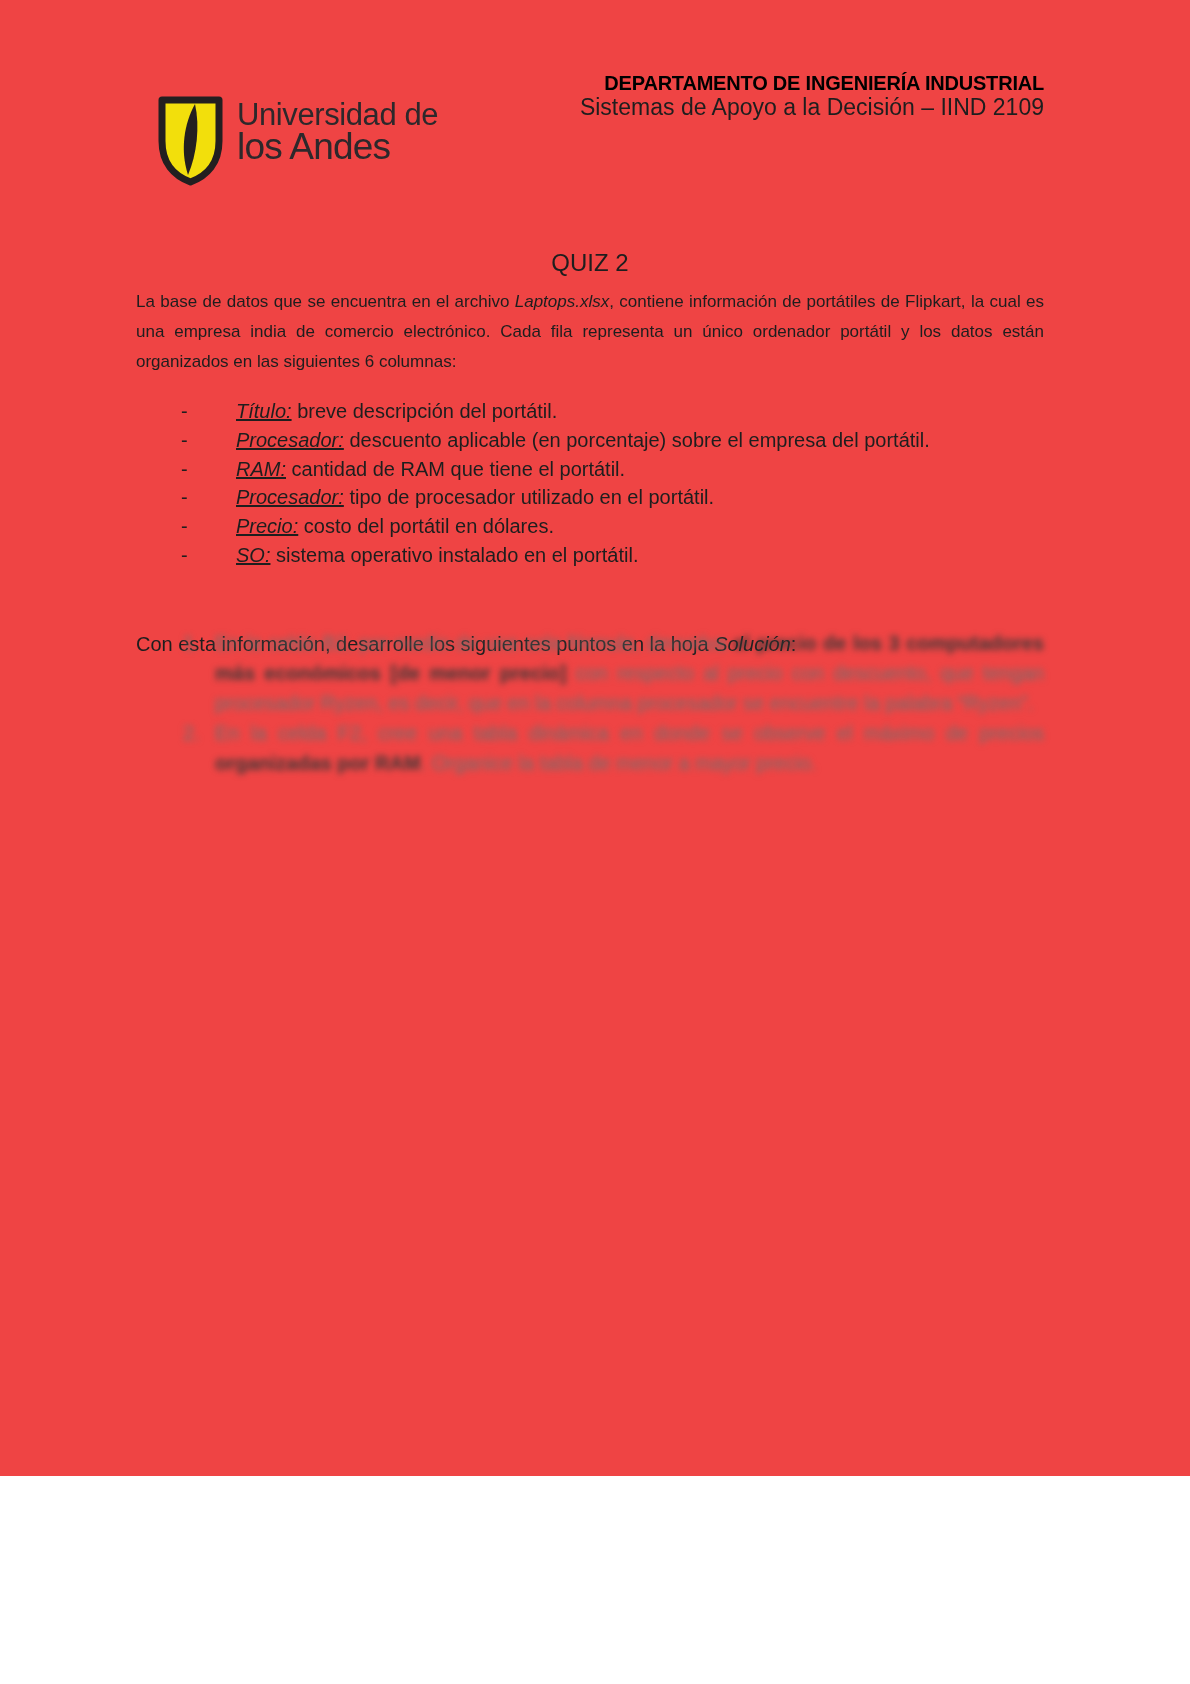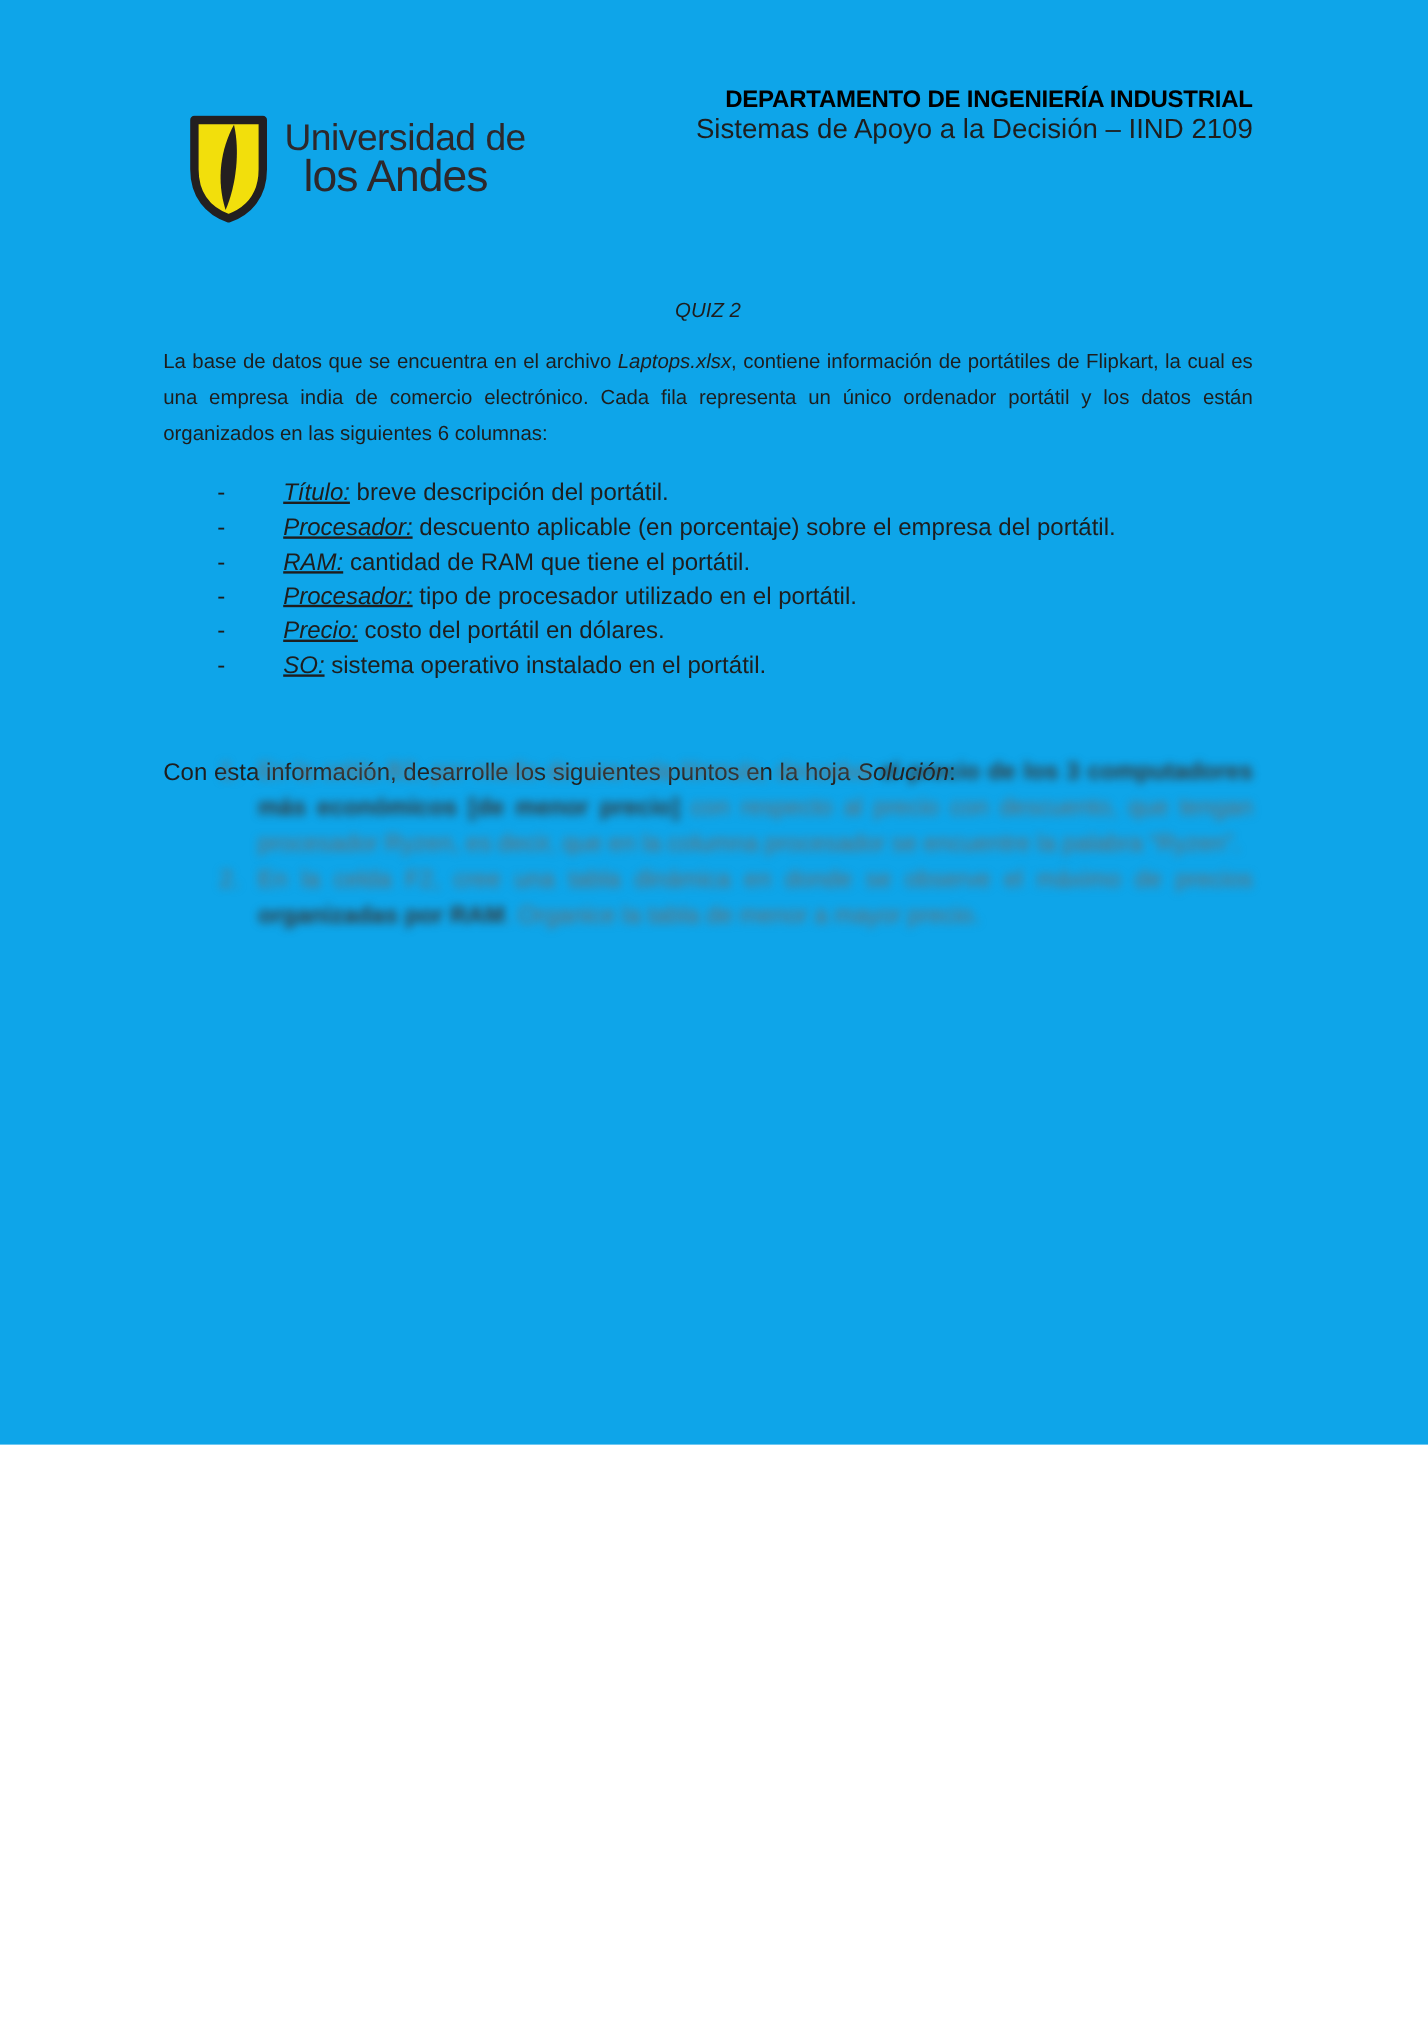--- a/index.html
+++ b/index.html
@@ -1,46 +1,46 @@
 <!DOCTYPE html>
 <html lang="es"><head>
 <meta charset="utf-8">
 <style>
   * { margin:0; padding:0; box-sizing:border-box; }
   html,body { background:#ffffff; }
   body { font-family:"Liberation Sans", sans-serif; }
 
   .page {
     position:relative;
-    width:1190px; height:1204px;
-    background:#0ea5e9;
+    width:1190px; height:1476px;
+    background:#ef4444;
     overflow:hidden;
     margin:0 auto;
   }
 
   
   .header-right {
     position:absolute; top:72px; left:450px; right:146px;
     text-align:right; color:#1b1b1b;
   }
   .header-right .dept  { font-weight:700; font-size:20px; line-height:23px; letter-spacing:-0.2px; color:#000; }
   .header-right .course{ font-weight:400; font-size:23px; line-height:24px; color:#1e1e1e; }
   .header-right .term  { font-weight:400; font-size:20px; line-height:24px; color:#1e1e1e; }
 
   
   .logo { position:absolute; left:157px; top:94px; width:260px; height:92px; }
   .logo svg { position:absolute; left:0; top:2px; }
   .wordmark { position:absolute; left:80px; top:8px; color:#2d282b; white-space:nowrap; }
   .wordmark .wm1 { font-size:31px; line-height:26px; font-weight:500; letter-spacing:-0.4px; }
-  .wordmark .wm2 { font-size:37px; line-height:37px; font-weight:500; letter-spacing:-0.8px;margin-left:16px; }
+  .wordmark .wm2 { font-size:37px; line-height:37px; font-weight:500; letter-spacing:-0.8px; }
 
   
   .title {
     position:absolute; top:249px; left:136px; width:908px;
-    text-align:center; font-size:17px; color:#1e1e1e;font-style:italic;
+    text-align:center; font-size:24px; color:#1e1e1e;
   }
   .intro {
     position:absolute; top:287px; left:136px; width:908px;
     font-size:17px; line-height:30px; color:#1e1e1e;
     text-align:justify;
   }
   .intro .file { font-style:italic; }
 
   .columns-list {
     position:absolute; top:397px; left:136px; width:908px;

